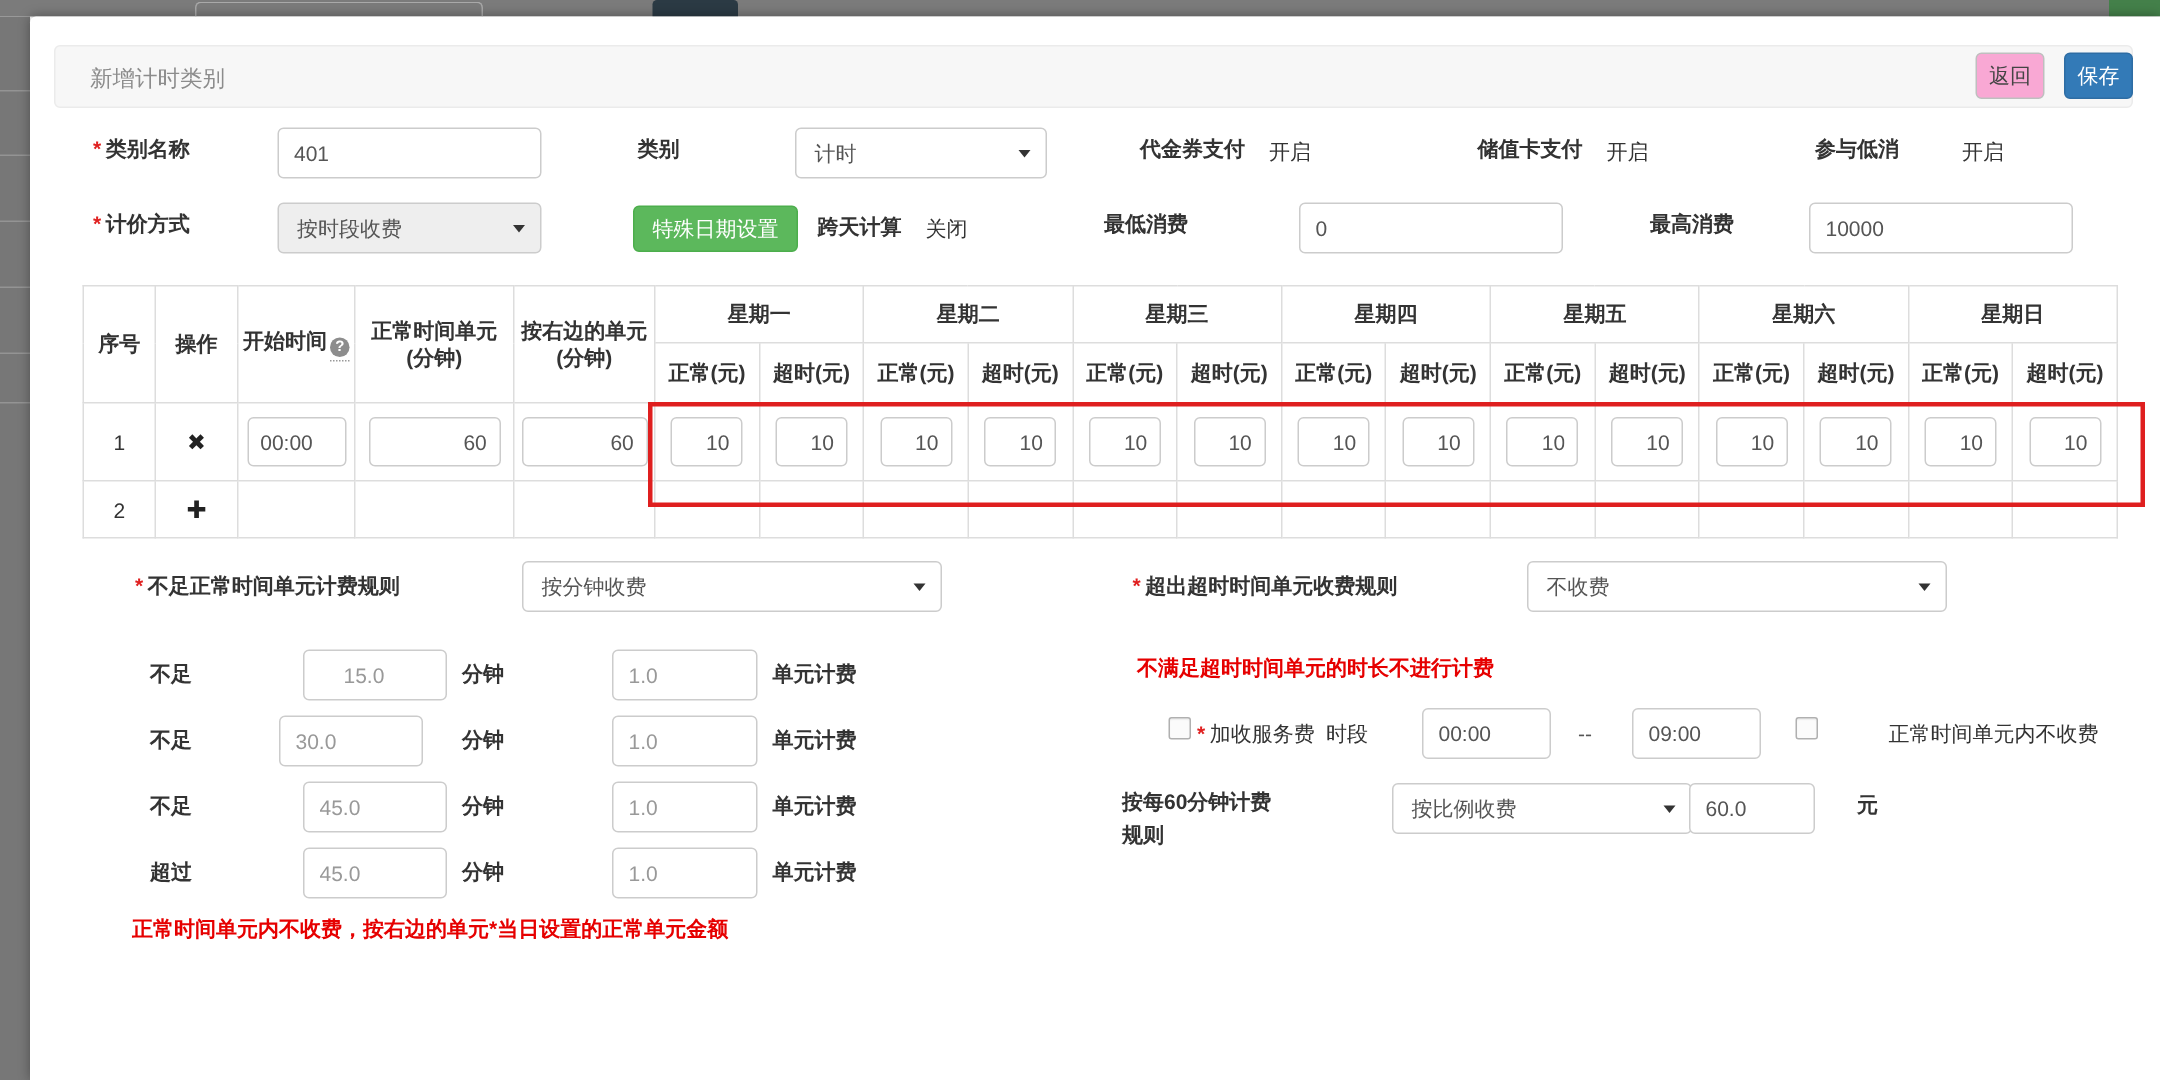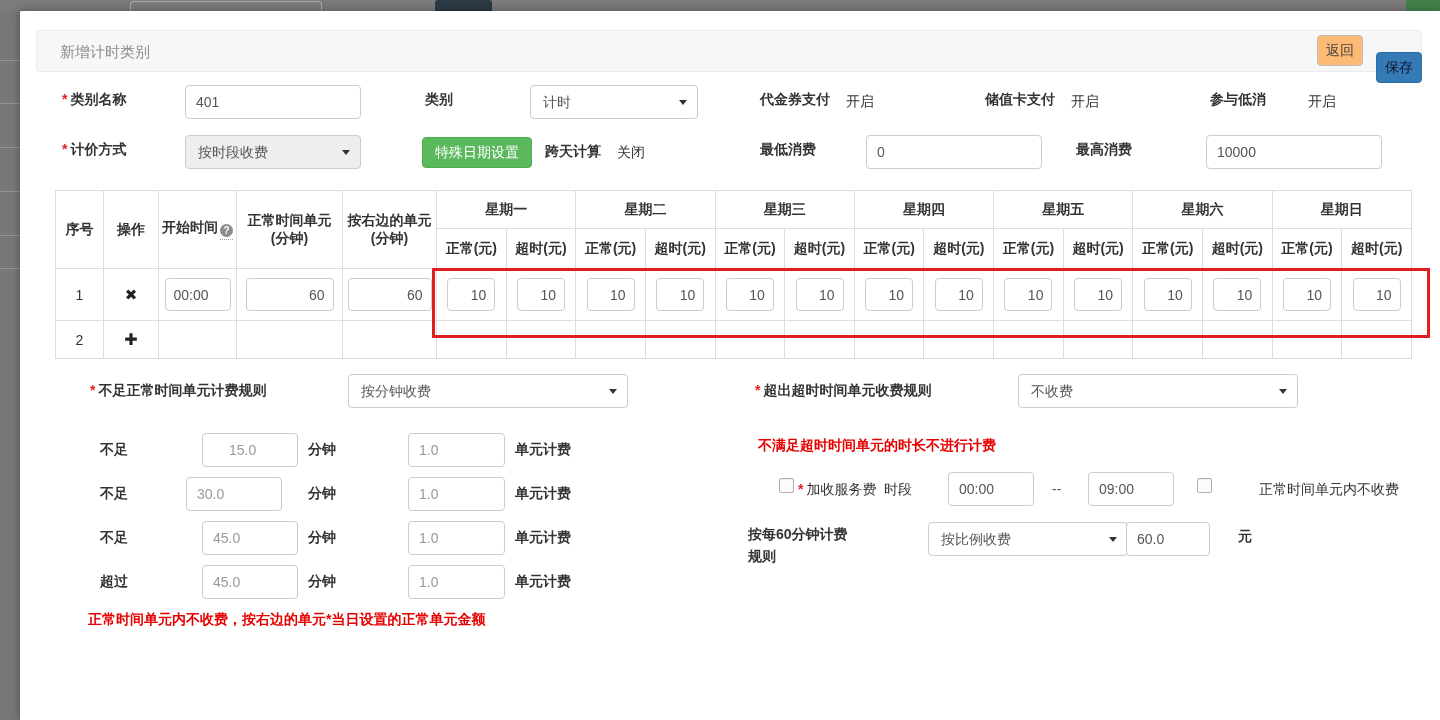--- a/index.html
+++ b/index.html
@@ -12,22 +12,22 @@
   .bg-input-frag{position:absolute;left:130px;top:1px;width:190px;height:10px;border:1px solid #a9a9a9;border-bottom:none;border-radius:4px 4px 0 0;}
   .bg-teal-frag{position:absolute;left:435px;top:0;width:57px;height:11px;background:#2b3a44;border-radius:3px 3px 0 0;}
   .bg-green-frag{position:absolute;left:1406px;top:0;width:34px;height:11px;background:#44804a;}
   
   #panel{left:20px;top:11px;width:1420px;height:709px;background:#fff;border-radius:4px 0 0 0;box-shadow:0 0 8px rgba(0,0,0,.35);z-index:2;}
   .z{z-index:3;}
   
   #hdr-bar{left:36px;top:30px;width:1386px;height:42px;background:#f7f7f7;border:1px solid #ebebeb;border-radius:4px;box-sizing:border-box;}
   #panel-title{left:60px;top:43px;font-size:15px;color:#8c8c8c;}
   .btn{box-sizing:border-box;border-radius:4px;font-size:14px;text-align:center;line-height:29px;cursor:pointer;}
-  #btn-back{left:1317px;top:35px;width:46px;height:31px;background:#fdba74;border:1px solid #bfbfbf;color:#444;}
-  #btn-save{left:1376px;top:52px;width:46px;height:31px;background:#337ab7;border:1px solid #2e6da4;color:#0f172a;}
+  #btn-back{left:1317px;top:35px;width:46px;height:31px;background:#f9a8d4;border:1px solid #bfbfbf;color:#444;}
+  #btn-save{left:1376px;top:35px;width:46px;height:31px;background:#337ab7;border:1px solid #2e6da4;color:#ffffff;}
   #btn-special{left:422px;top:137px;width:110px;height:31px;background:#5cb85c;border:1px solid #4cae4c;color:#fff;line-height:29px;}
   
   .lbl{font-size:14px;font-weight:bold;color:#333;white-space:nowrap;}
   .plain{font-size:14px;color:#333;white-space:nowrap;}
   .star{color:#e02020;font-weight:bold;margin-right:3px;}
   .note{font-size:14px;font-weight:bold;color:#e60000;white-space:nowrap;}
   
   .txt{box-sizing:border-box;height:34px;border:1px solid #ccc;border-radius:4px;padding:0 10px;font-size:14px;color:#555;background:#fff;font-family:inherit;outline:none;}
   .txt.gray{color:#999;}
   .sel{box-sizing:border-box;height:34px;border:1px solid #ccc;border-radius:4px;background:#fff;font-size:14px;color:#555;line-height:32px;padding:0 24px 0 12px;position:absolute;}
@@ -107,23 +107,23 @@
   </div>
 
 <div class="abs z lbl" style="left:62px;top:141px"><span class="star">*</span><span>计价方式</span></div>
 <div class="abs z sel disabled" style="left:185px;top:135px;width:176px"><span>按时段收费</span><span class="caret"></span></div>
 <div class="abs z btn" id="btn-special">特殊日期设置</div>
 <div class="abs z lbl" style="left:545px;top:143px">跨天计算</div>
 <div class="abs z plain" style="left:617px;top:144px">关闭</div>
 <div class="toggle off" style="left:647px;top:136px">
     <span class="knob"></span>
   </div>
-<div class="abs z lbl" style="left:760px;top:141px">最低消费</div>
+<div class="abs z lbl" style="left:736px;top:141px">最低消费</div>
 <input class="abs z txt" style="left: 866px; top: 135px; width: 176px;" value="0">
-<div class="abs z lbl" style="left:1076px;top:141px">最高消费</div>
+<div class="abs z lbl" style="left:1100px;top:141px">最高消费</div>
 <input class="abs z txt" style="left: 1206px; top: 135px; width: 176px;" value="10000">
 
 <table id="grid" class="z">
   <colgroup>
     <col style="width:48px">
       <col style="width:55px">
       <col style="width:78px">
       <col style="width:106px">
       <col style="width:94px">
   </colgroup>

